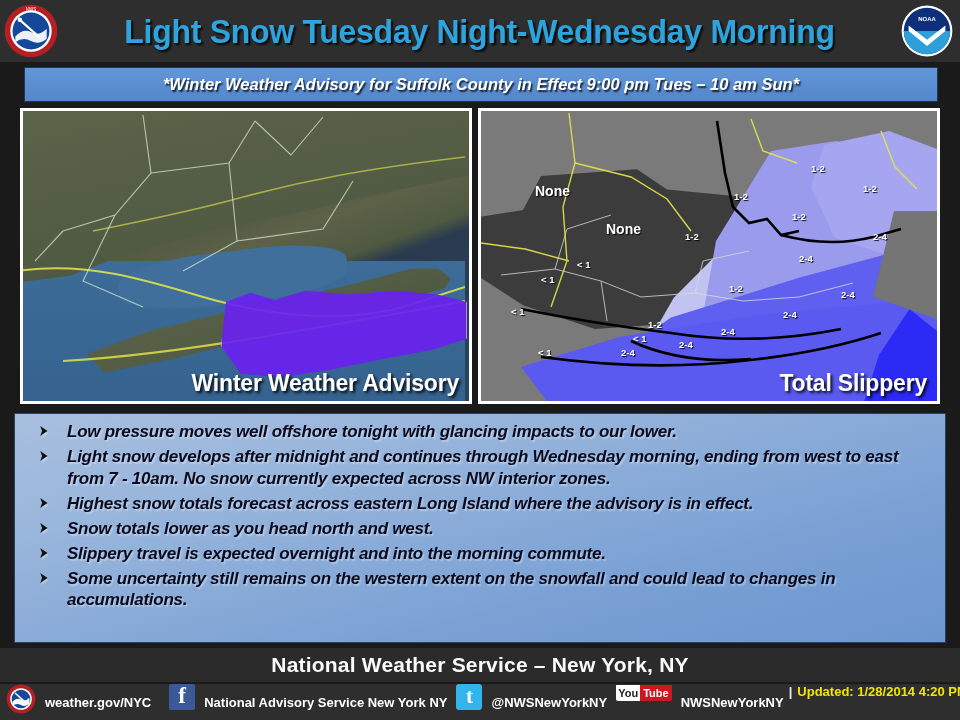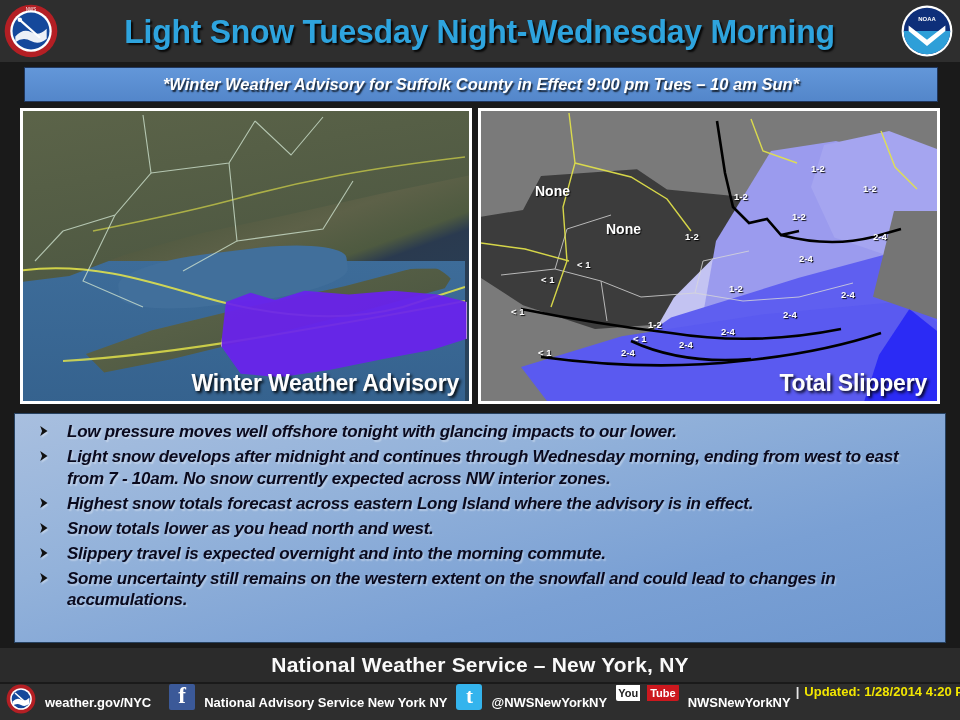--- a/index.html
+++ b/index.html
@@ -88,21 +88,21 @@
   .f-seal{width:30px;height:30px;flex:0 0 auto;position:relative;}
   .fb{width:26px;height:26px;background:#3b5998;border-radius:2px;flex:0 0 auto;
       position:relative;}
   .fb:after{content:"f";position:absolute;left:50%;top:48%;transform:translate(-50%,-50%);
             color:#fff;font-size:23px;font-weight:bold;font-family:"Liberation Serif",serif;}
   .tw{width:26px;height:26px;background:#34b4ed;border-radius:3px;flex:0 0 auto;
       position:relative;}
   .tw:after{content:"t";position:absolute;left:50%;top:47%;transform:translate(-50%,-50%);
             color:#fff;font-size:21px;font-weight:bold;font-family:"Liberation Serif",serif;}
   .yt{display:inline-flex;align-items:center;flex:0 0 auto;height:17px;border-radius:2px;
-      overflow:hidden;gap:7px;}
+      overflow:hidden;}
   .yt-you{background:#ffffff;color:#222;font-size:11px;font-weight:bold;
           padding:1px 2px;line-height:14px;}
   .yt-tube{background:#cc181e;color:#fff;font-size:11px;font-weight:bold;
            padding:1px 3px;line-height:14px;}
   .f-upd{color:#f2e600;font-size:13px;font-weight:bold;white-space:nowrap;}
   .f-pipe{color:#e8e8e8;font-size:13px;font-weight:bold;padding:0 5px;}
 </style>
 </head>
 <body>
 

